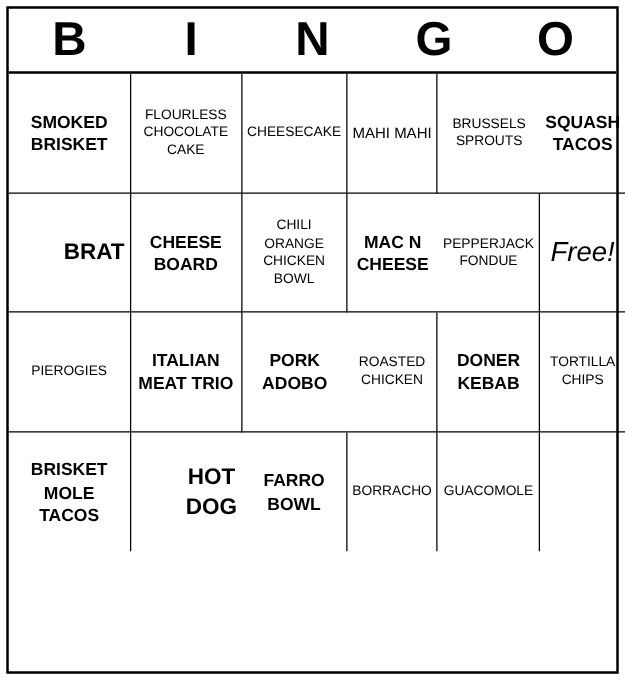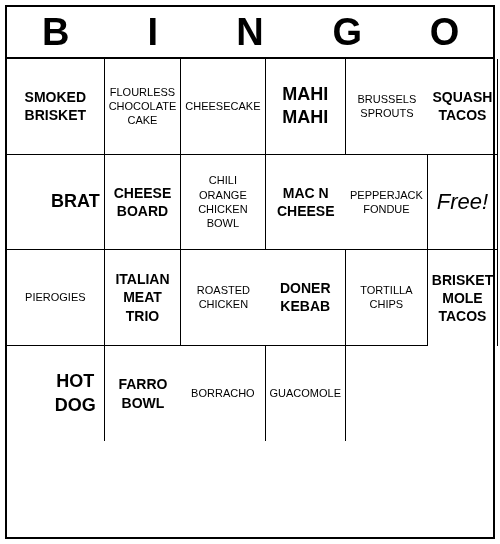--- a/index.html
+++ b/index.html
@@ -56,22 +56,22 @@
     .bingo-cell:nth-last-child(-n+5) {
       border-bottom: none;
     }
     .cell-text {
       font-size: 11px;
       font-weight: normal;
       line-height: 1.3;
       text-transform: uppercase;
     }
     .cell-text.large {
-      font-size: 18px;
-      font-weight: bold;
+      font-size: 12px;
+      font-weight: normal;
     }
     .cell-text.xlarge {
       font-size: 18px;
       font-weight: bold;
       margin-left: 40px;
     }
     .cell-text.medium {
       font-size: 14px;
       font-weight: bold;
     }
@@ -128,20 +128,23 @@
       <div class="bingo-cell">
         <span class="cell-text free" style="font-style: italic; text-transform: none;">Free!</span>
       </div>
       <div class="bingo-cell">
         <span class="cell-text">PIEROGIES</span>
       </div>
       <div class="bingo-cell">
         <span class="cell-text medium">ITALIAN MEAT TRIO</span>
       </div>
       <div class="bingo-cell">
+        <span class="cell-text medium">PORK ADOBO</span>
+      </div>
+      <div class="bingo-cell">
         <span class="cell-text">ROASTED CHICKEN</span>
       </div>
       <div class="bingo-cell">
         <span class="cell-text medium">DONER KEBAB</span>
       </div>
       <div class="bingo-cell">
         <span class="cell-text">TORTILLA CHIPS</span>
       </div>
       <div class="bingo-cell">
         <span class="cell-text medium">BRISKET MOLE TACOS</span>

